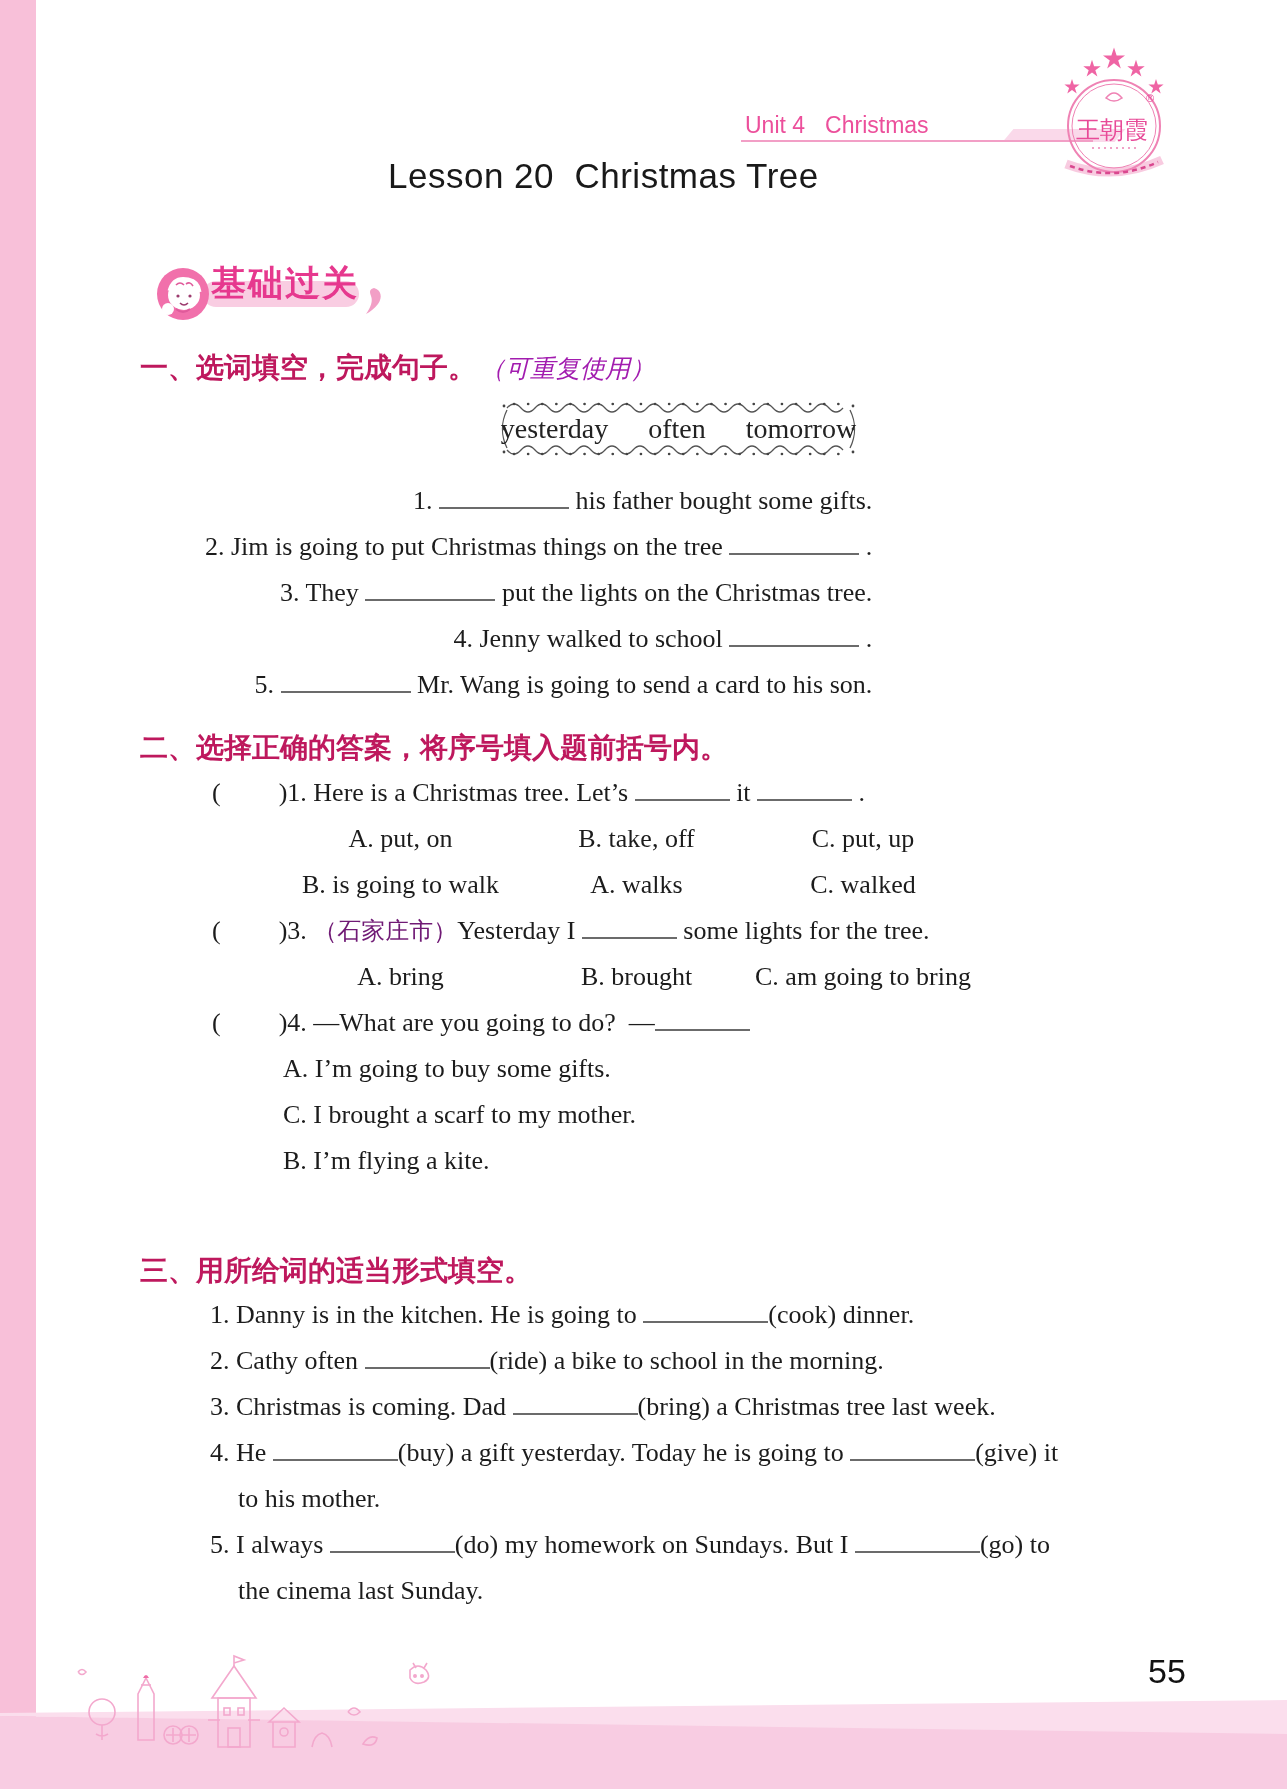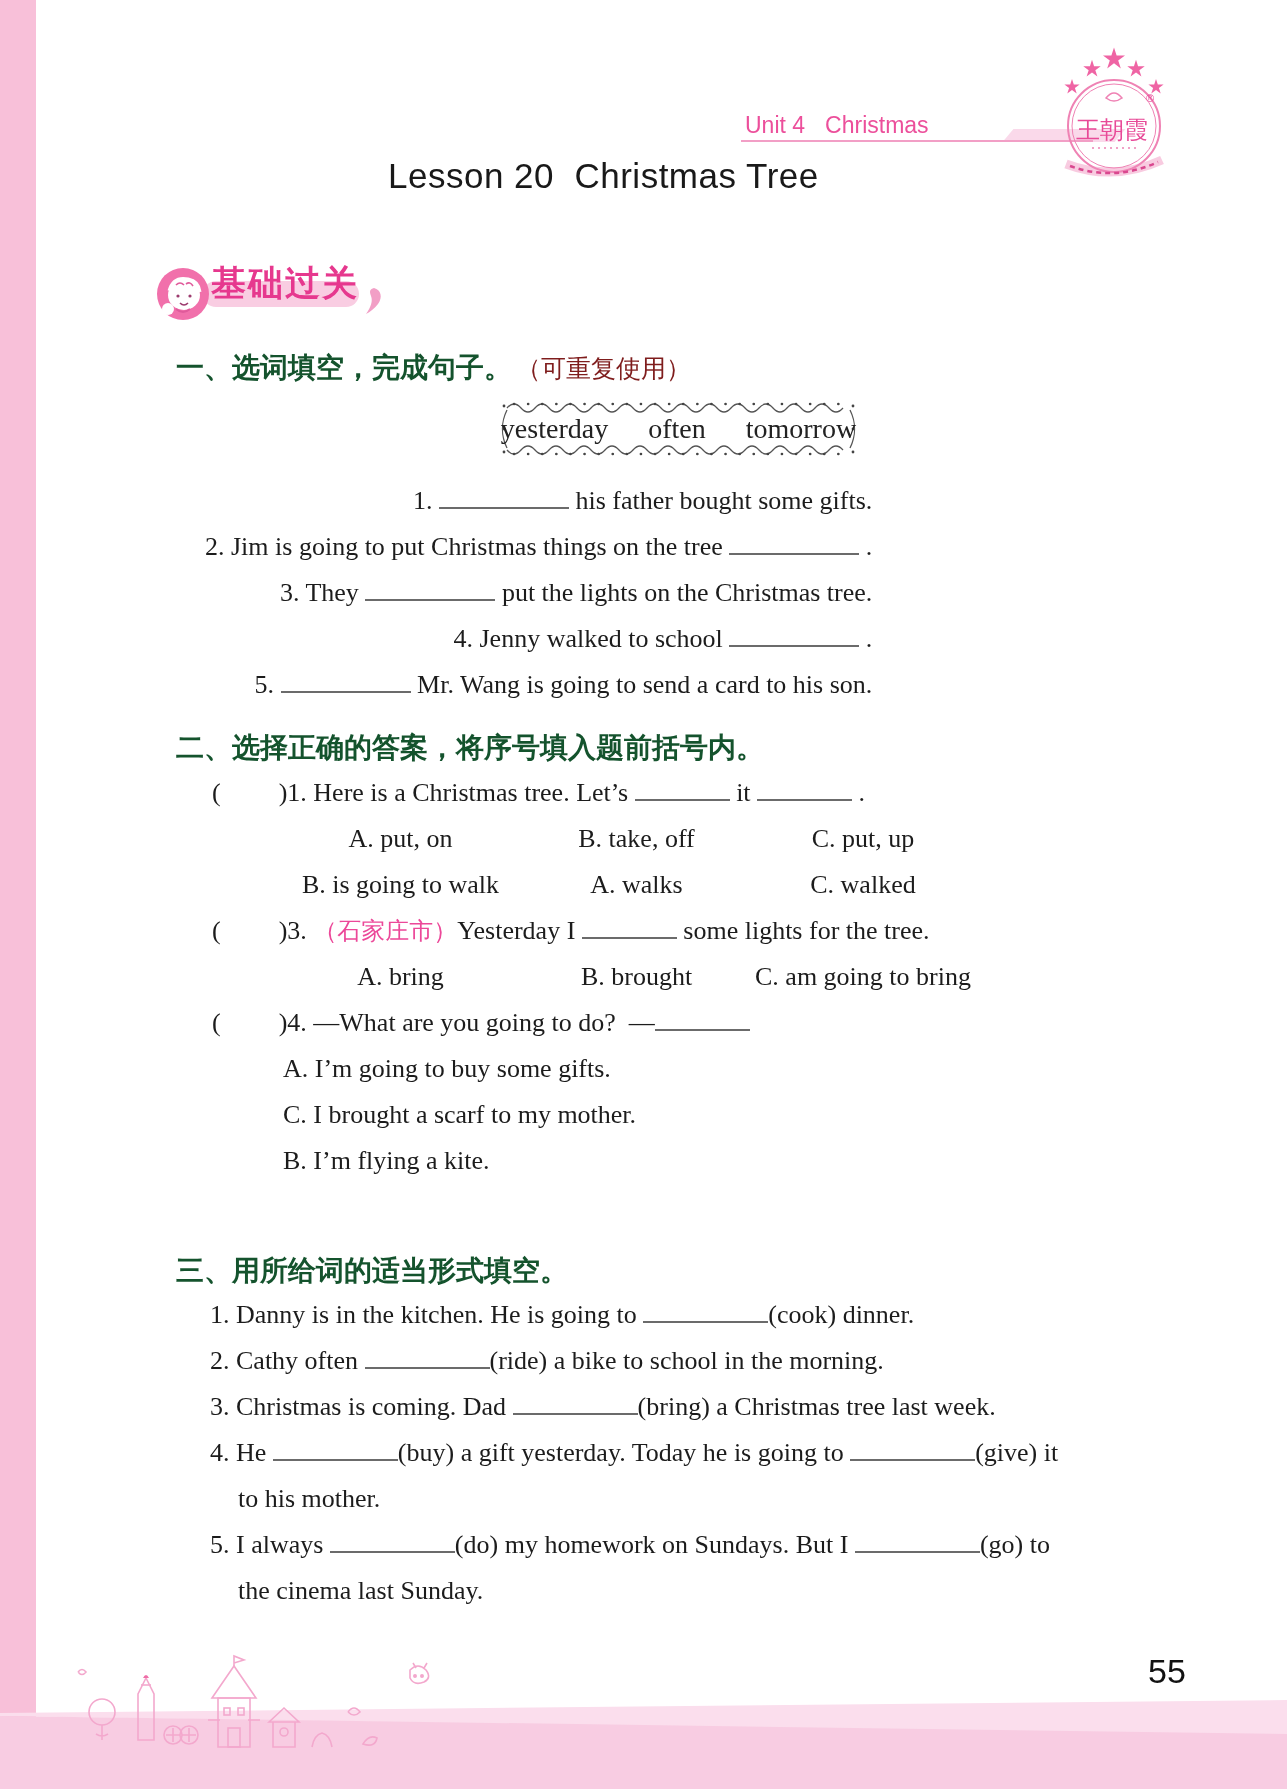--- a/index.html
+++ b/index.html
@@ -22,34 +22,34 @@
 
   
   .badge-pill{position:absolute;left:203px;top:281px;width:156px;height:26px;background:#f9cde2;border-radius:13px;}
   .badge-label{position:absolute;left:211px;top:260px;font-family:"Liberation Sans",sans-serif;font-weight:700;
               font-size:35px;letter-spacing:2px;color:#e6388e;}
   .mascot{position:absolute;left:154px;top:265px;}
   .comma-swoosh{position:absolute;left:362px;top:286px;}
 
   
   .sec-heading{position:absolute;left:140px;white-space:pre;}
-  .sec-heading .h-bold{font-family:"Liberation Sans",sans-serif;font-weight:700;font-size:28px;color:#14532d;margin-left:36px;}
-  .sec-heading .h-note{font-size:25px;color:#7f1d1d;margin-left:4px;}
+  .sec-heading .h-bold{font-family:"Liberation Sans",sans-serif;font-weight:700;font-size:28px;color:#be185d;}
+  .sec-heading .h-note{font-size:25px;color:#a21caf;margin-left:4px;font-style:italic;}
   .h1{top:349px;} .h2{top:729px;} .h3{top:1252px;}
 
   .word-box{position:absolute;left:497px;top:398px;width:363px;height:62px;}
   .word-box .words{position:absolute;left:0;top:0;width:100%;height:100%;display:flex;
               justify-content:center;align-items:center;gap:40px;font-size:28px;color:#222;}
 
   .block{position:absolute;font-size:26px;}
   .s1-items{left:205px;top:478px;text-align:right;}
   .s2-items{left:212px;top:770px;}
   .s3-items{left:210px;top:1292px;}
   .row{line-height:46px;white-space:pre;}
-  .row .light{font-size:24px;color:#ec4899;}
+  .row .light{font-size:24px;color:#701a75;}
   .blank{display:inline-block;border-bottom:2px solid #6b6b6b;height:4px;vertical-align:baseline;}
   .sp{display:inline-block;}
   .opts{padding-left:71px;display:grid;grid-template-columns:235px 237px auto;text-align:center;}
   .optline{padding-left:71px;}
   .cont{padding-left:28px;}
 
   .page-number{position:absolute;left:1148px;top:1652px;font-family:"Liberation Sans",sans-serif;
               font-size:34px;color:#111;}
   .footer-band{position:absolute;left:0;bottom:0;}
   .footer-doodles{position:absolute;left:58px;top:1652px;}

